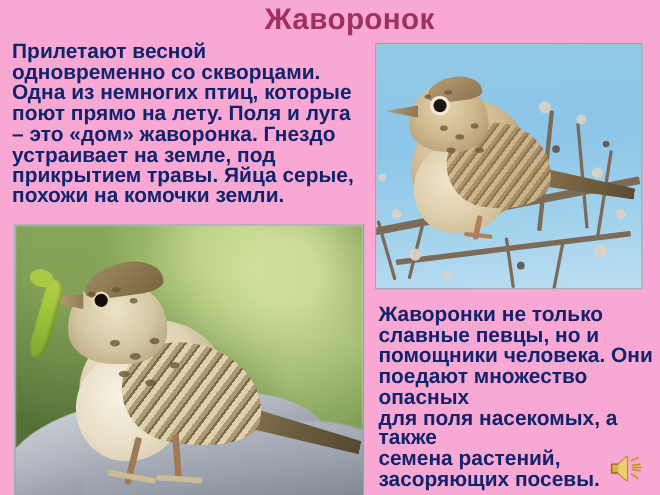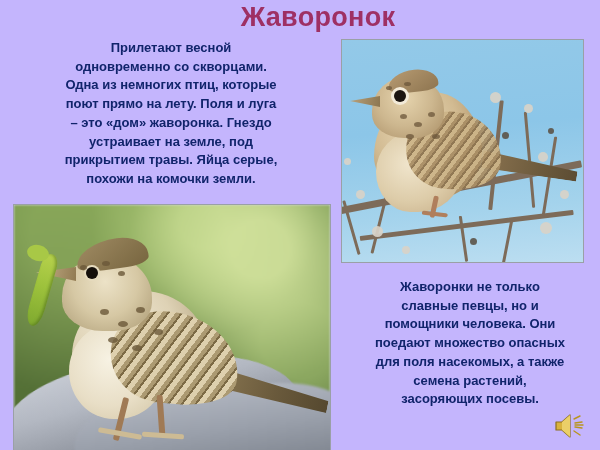--- a/index.html
+++ b/index.html
@@ -4,44 +4,43 @@
 <title>Жаворонок</title>
 <style>
   html,body{margin:0;padding:0;}
   body{
     width:600px;height:450px;
     background:#ffffff;
     font-family:"Liberation Sans","DejaVu Sans",sans-serif;
     overflow:hidden;
     position:relative;
   }
-  .slide{position:relative;width:600px;height:450px;background:#c4b5fd;overflow:hidden;}
+  .slide{position:relative;width:600px;height:450px;background:#f9a8d4;overflow:hidden;}
 
   
   .title{
     position:absolute;left:0;top:2px;width:600px;
     text-align:center;
     color:#9E3064;
     font-size:27px;
     font-weight:bold;
     letter-spacing:.3px;
     line-height:30px;
     white-space:nowrap;
     text-indent:36px;
   }
 
   
   .para{
     position:absolute;
     color:#11246B;
     font-weight:bold;
-    font-size:13px;
+    font-size:19px;
     line-height:18.7px;
     white-space:pre-line;
-    text-align:center;
   }
   .para-left{left:11px;top:39px;width:320px;}
   .para-right{left:344px;top:262px;width:252px;margin-top:16px;}
 
   
   .photo{
     position:absolute;
     border:1px solid #9aa0a6;
     box-sizing:border-box;
     overflow:hidden;

